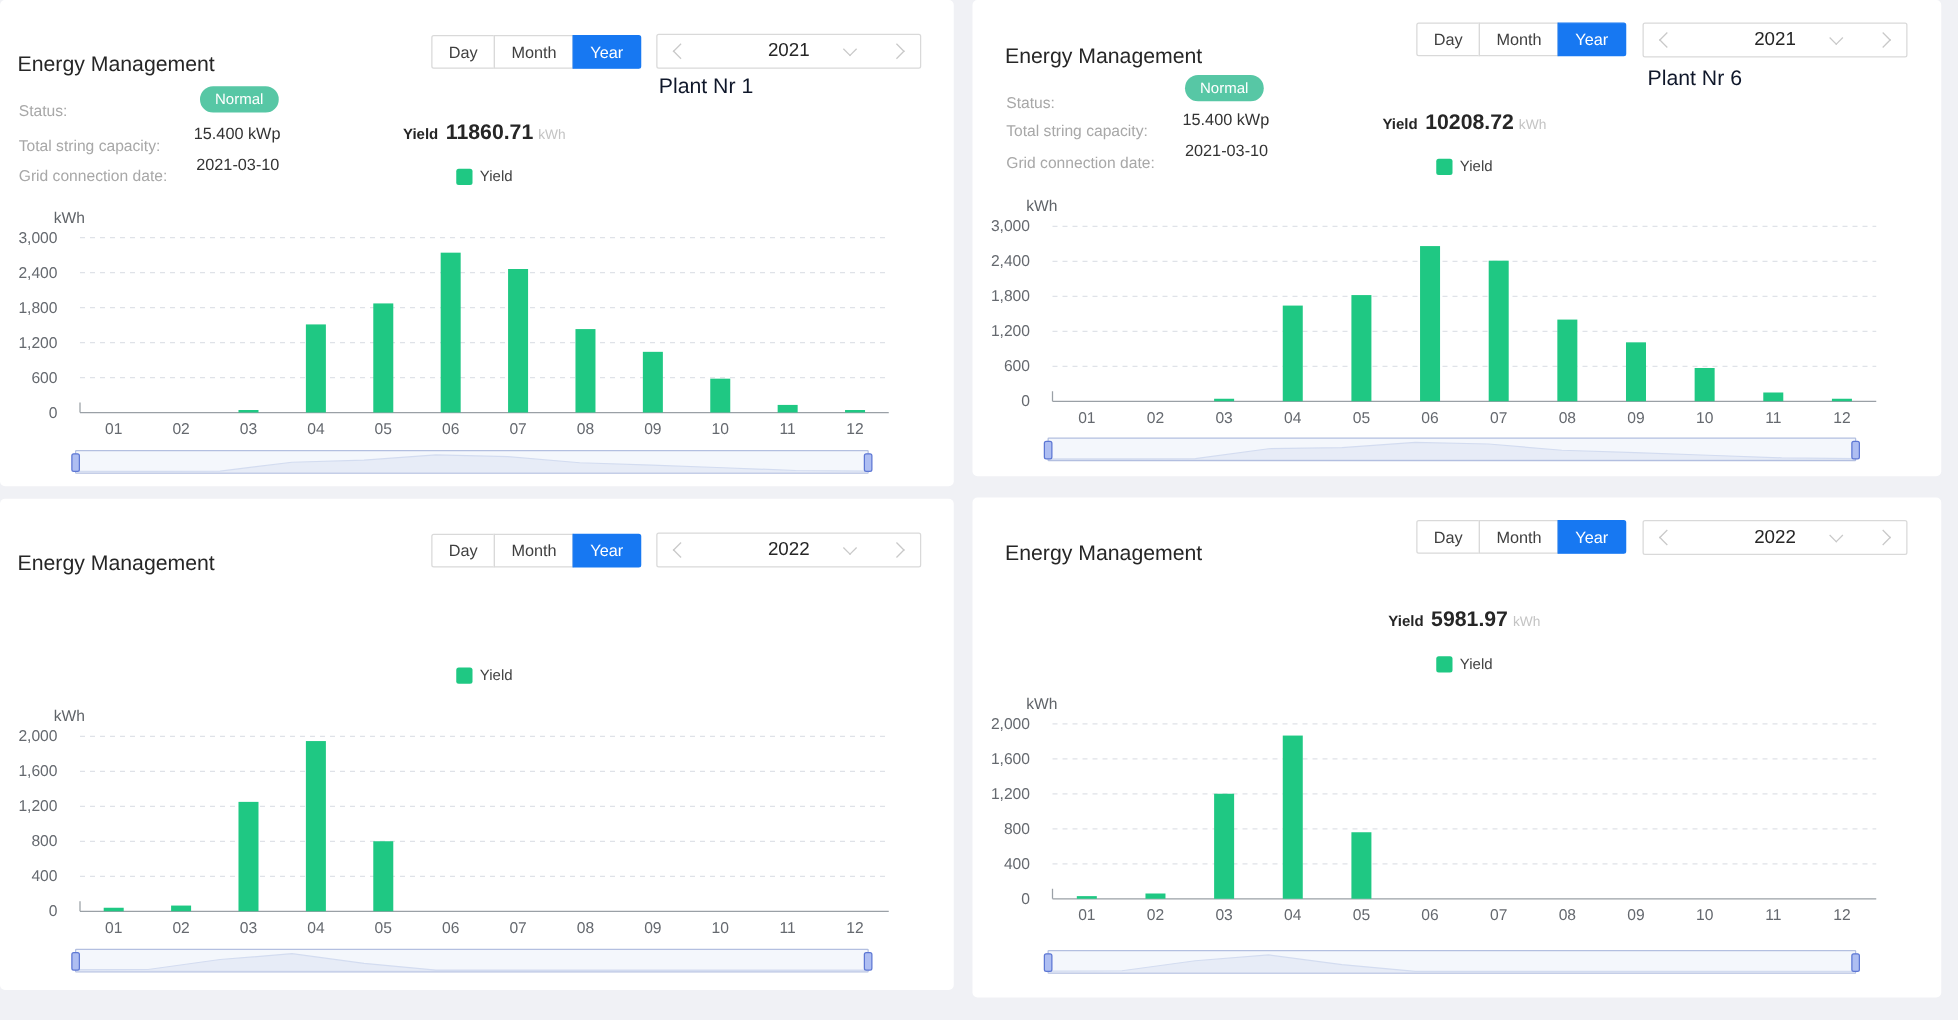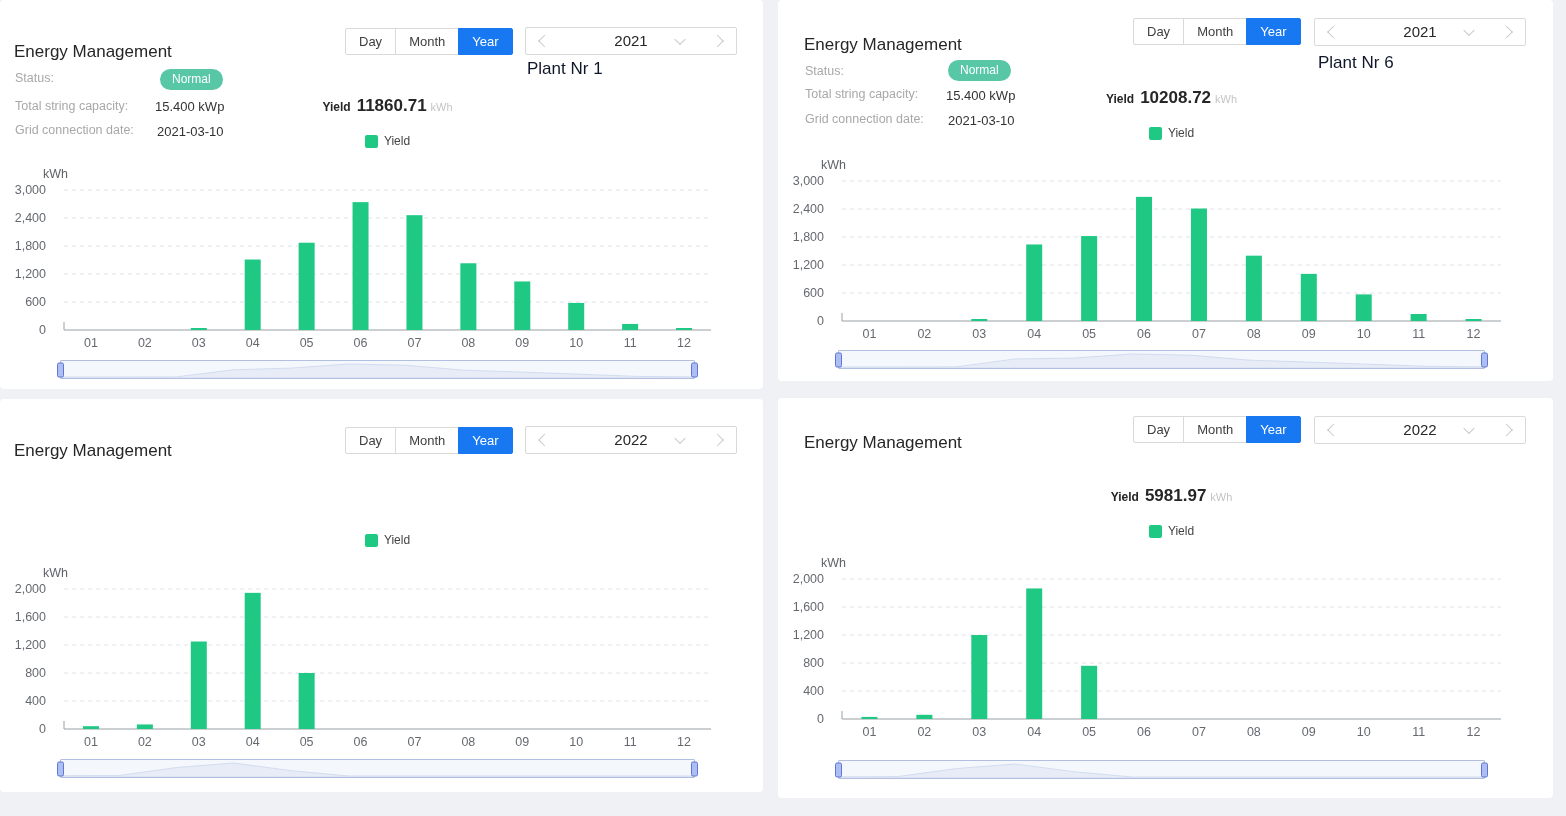--- a/index.html
+++ b/index.html
@@ -34,21 +34,21 @@
     line-height:26px;font-size:15px;color:#262626;cursor:pointer;}
   .chev{position:absolute;top:50%;width:8px;height:8px;
     border-left:1.6px solid #c9c9c9;border-bottom:1.6px solid #c9c9c9;cursor:pointer;}
   .chev.cleft{left:14px;transform:translateY(-50%) rotate(45deg);}
   .chev.cright{right:14px;transform:translateY(-50%) rotate(225deg);}
   .chev.cdown{left:150px;width:7px;height:7px;transform:translateY(-70%) rotate(-45deg);}
 
   .plant{position:absolute;left:527px;top:59px;font-size:17px;font-weight:400;color:#0f172a;}
   .right .plant{left:540px;top:53px;}
 
-  .mlabel{position:absolute;font-size:12.5px;color:#a8a8a8;}
+  .mlabel{position:absolute;font-size:12.5px;color:#a8a8a8;margin-top:11px;}
   .mvalue{position:absolute;font-size:13px;color:#333;}
   .l-status{left:15px;top:71px;}      .right .l-status{left:27px;top:64px;}
   .l-cap{left:15px;top:99px;}         .right .l-cap{left:27px;top:87px;}
   .l-date{left:15px;top:123px;}       .right .l-date{left:27px;top:112px;}
   .v-cap{left:155px;top:99px;}        .right .v-cap{left:168px;top:88px;}
   .v-date{left:157px;top:124px;}      .right .v-date{left:170px;top:113px;}
   .pill{position:absolute;left:160px;top:69px;height:21px;line-height:21px;padding:0 12px;
     border-radius:11px;background:#57c7a5;color:#fff;font-size:12px;}
   .right .pill{left:170px;top:60px;}
 

